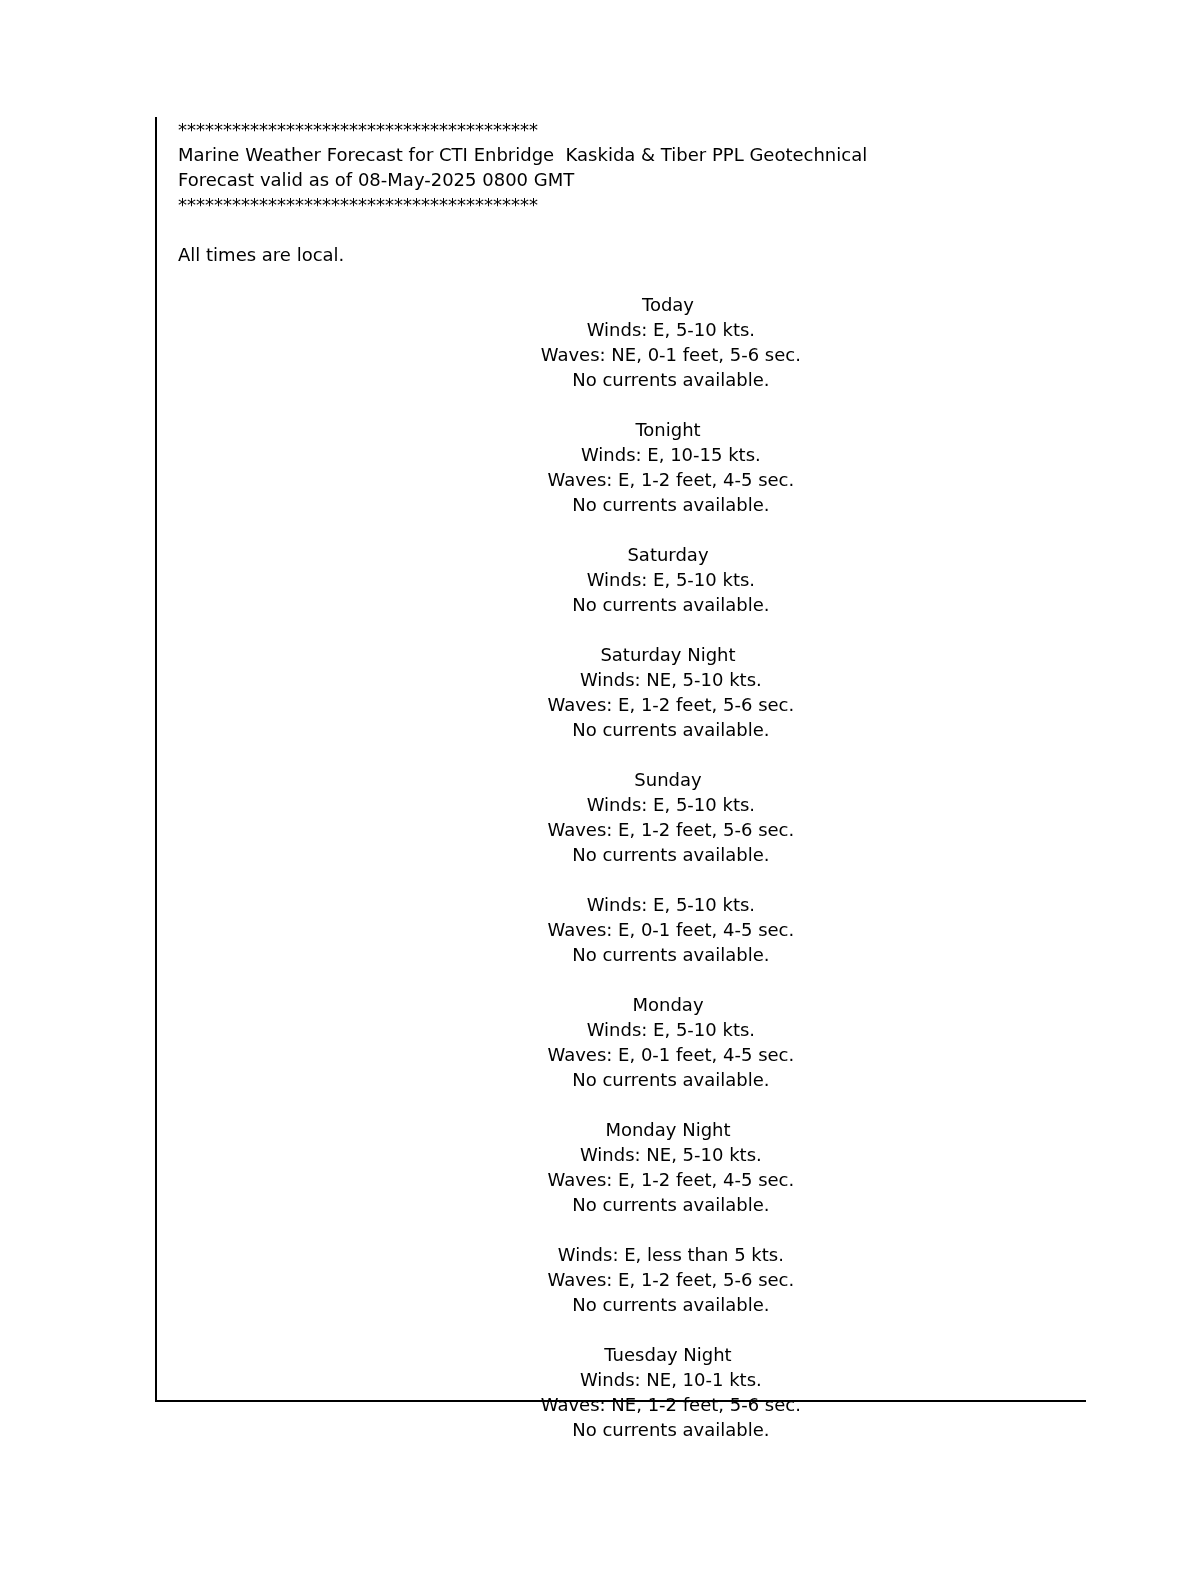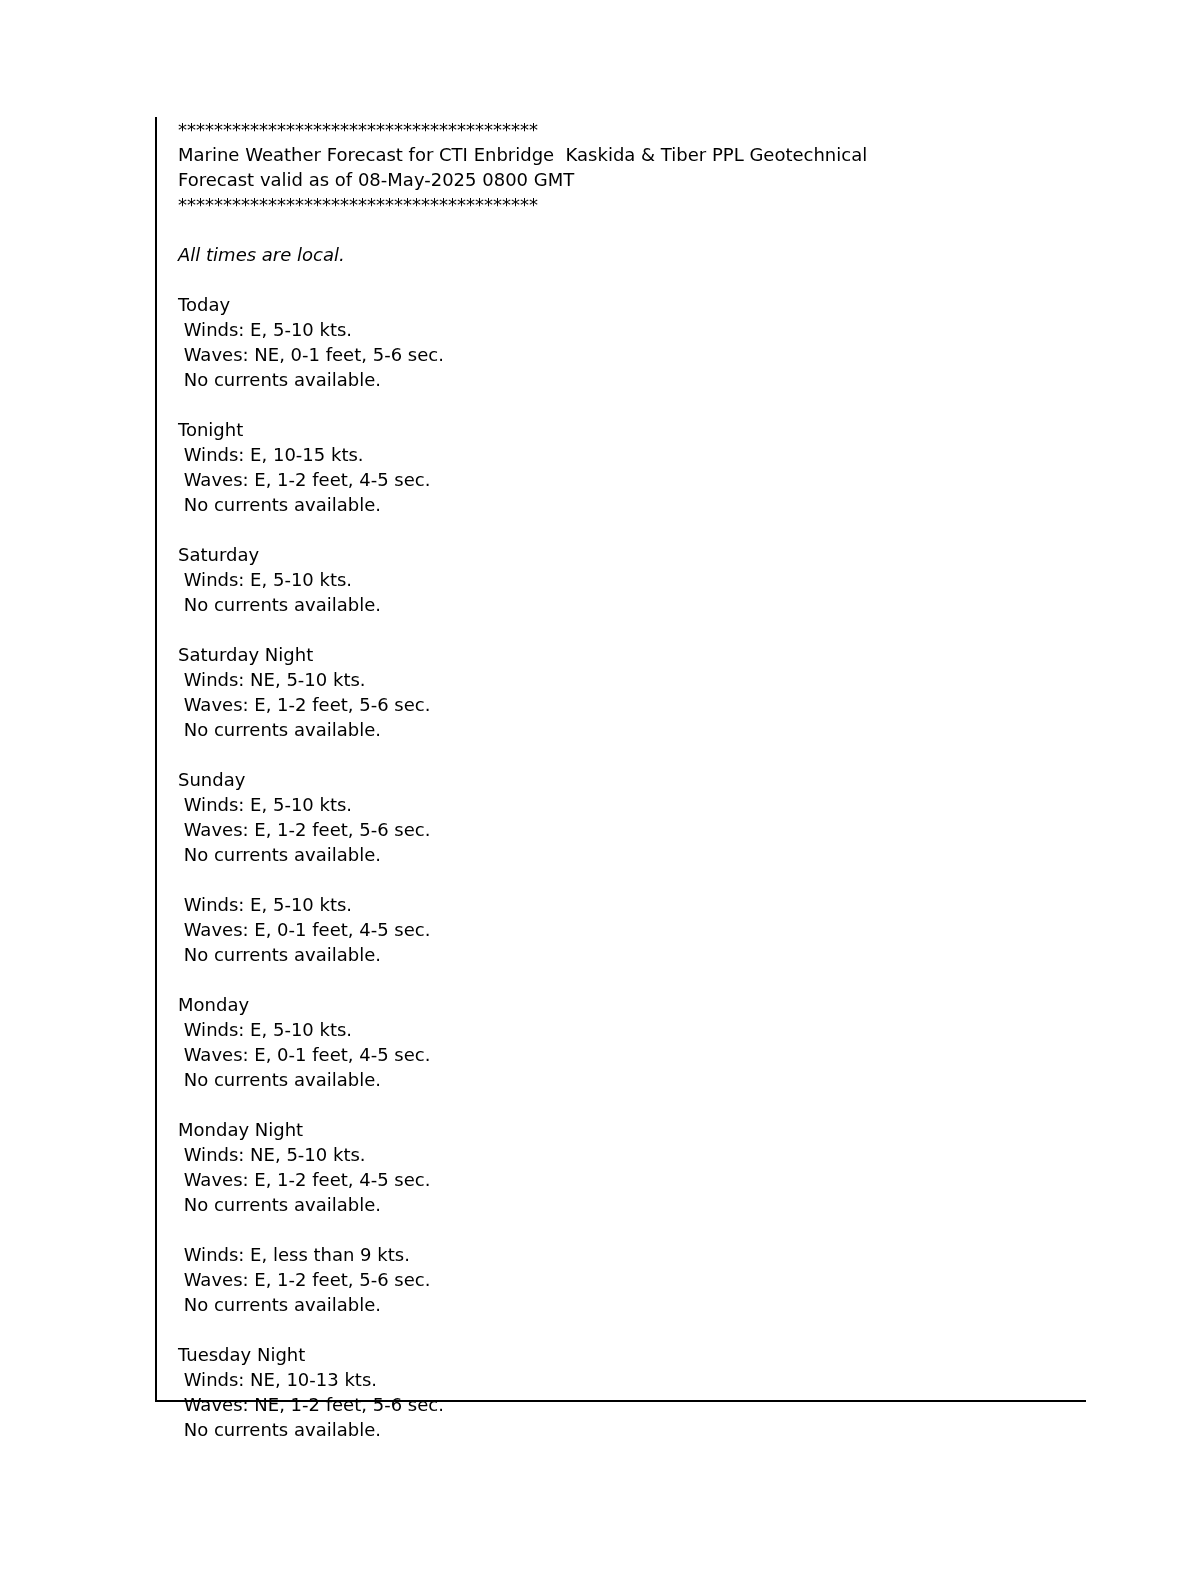--- a/index.html
+++ b/index.html
@@ -32,24 +32,24 @@
     width: 980px;
     font-size: 18px;
     line-height: 25px;
   }
   .line {
     white-space: pre;
   }
   .note-line {
     margin-top: 25px;
     white-space: pre;
-    font-style: italic;
   }
   section.forecast {
     margin-top: 25px;
+    text-align: center;
   }
 </style>
 </head>
 <body>
 
 <div class="frame"></div>
 
 <div class="doc">
 
   <header>
@@ -109,25 +109,25 @@
   </section>
 
   <section class="forecast">
     <div class="line">Monday Night</div>
     <div class="line"> Winds: NE, 5-10 kts.</div>
     <div class="line"> Waves: E, 1-2 feet, 4-5 sec.</div>
     <div class="line"> No currents available.</div>
   </section>
 
   <section class="forecast">
-    <div class="line"> Winds: E, less than 9 kts.</div>
+    <div class="line"> Winds: E, less than 5 kts.</div>
     <div class="line"> Waves: E, 1-2 feet, 5-6 sec.</div>
     <div class="line"> No currents available.</div>
   </section>
 
   <section class="forecast">
     <div class="line">Tuesday Night</div>
-    <div class="line"> Winds: NE, 10-13 kts.</div>
+    <div class="line"> Winds: NE, 10-1 kts.</div>
     <div class="line"> Waves: NE, 1-2 feet, 5-6 sec.</div>
     <div class="line"> No currents available.</div>
   </section>
 
 </div>
 
 </body></html>

